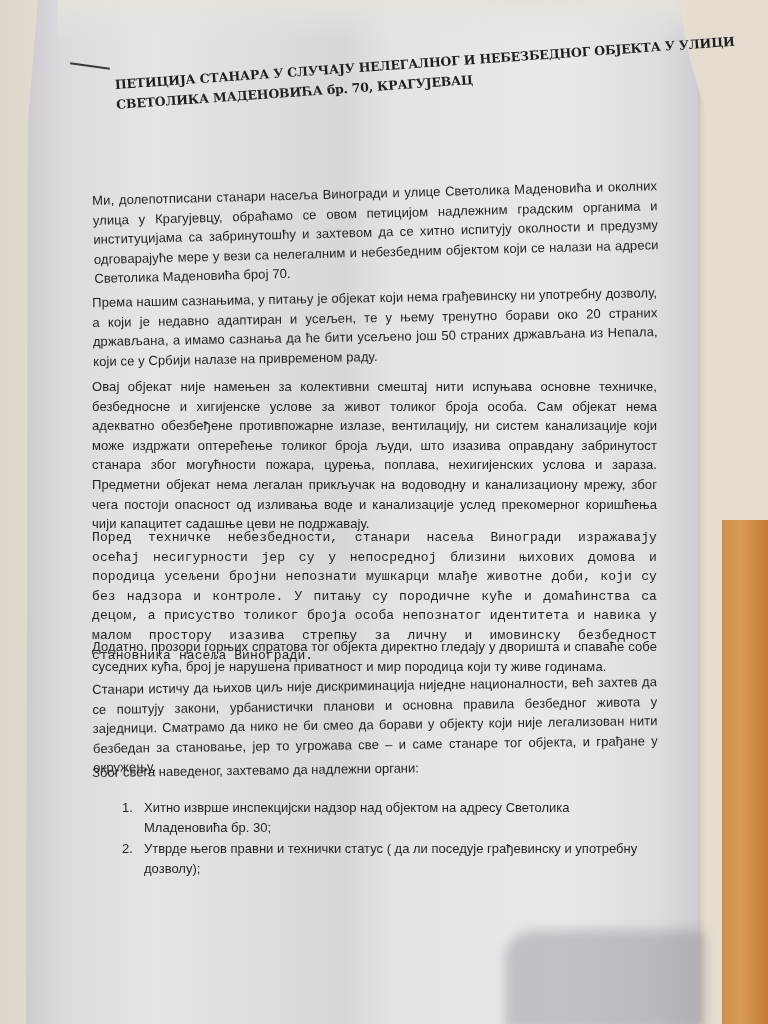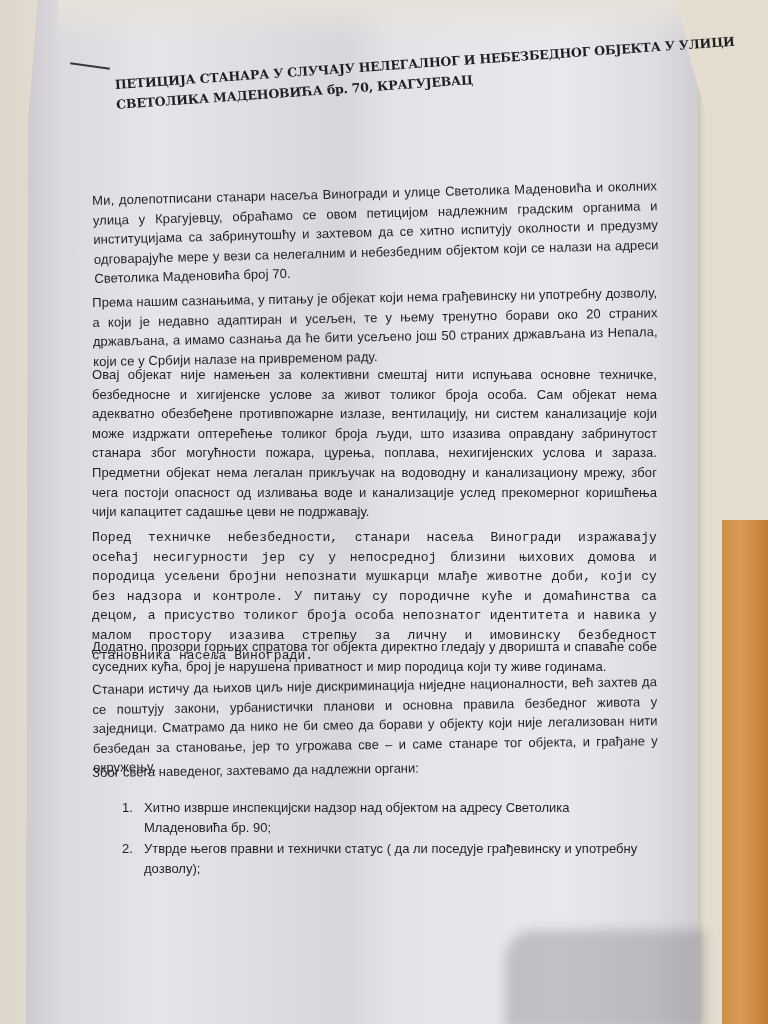--- a/index.html
+++ b/index.html
@@ -92,21 +92,21 @@
       position: absolute;
       left: 0;
       width: 565px;
       font-size: 13px;
       line-height: 19.6px;
       text-align: justify;
       letter-spacing: 0.1px;
     }
     .p1 { top: 178px; transform: rotate(-1.5deg); transform-origin: left top; }
     .p2 { top: 280px; transform: rotate(-1deg); transform-origin: left top; }
-    .p3 { top: 352px; }
+    .p3 { top: 364px; }
     .p4 { top: 515px; font-family: Liberation Mono, monospace; }
     .p5 { top: 624px; }
     .p6 { top: 667px; transform: rotate(-0.8deg); transform-origin: left top; }
     .lead {
       position: absolute;
       left: 0;
       top: 765px;
       font-size: 13px;
       transform: rotate(-0.8deg);
       transform-origin: left top;
@@ -156,20 +156,20 @@
   <p class="para p3">Овај објекат није намењен за колективни смештај нити испуњава основне техничке, безбедносне и хигијенске услове за живот толиког броја особа. Сам објекат нема адекватно обезбеђене противпожарне излазе, вентилацију, ни систем канализације који може издржати оптерећење толиког броја људи, што изазива оправдану забринутост станара због могућности пожара, цурења, поплава, нехигијенских услова и зараза. Предметни објекат нема легалан прикључак на водоводну и канализациону мрежу, због чега постоји опасност од изливања воде и канализације услед прекомерног коришћења чији капацитет садашње цеви не подржавају.</p>
   <p class="para p4">Поред техничке небезбедности, станари насеља Виногради изражавају осећај несигурности јер су у непосредној близини њихових домова и породица усељени бројни непознати мушкарци млађе животне доби, који су без надзора и контроле. У питању су породичне куће и домаћинства са децом, а присуство толиког броја особа непознатог идентитета и навика у малом простору изазива стрепњу за личну и имовинску безбедност становника насеља Виногради.</p>
   <p class="para p5">Додатно, прозори горњих спратова тог објекта директно гледају у дворишта и спаваће собе суседних кућа, број је нарушена приватност и мир породица који ту живе годинама.</p>
   <p class="para p6">Станари истичу да њихов циљ није дискриминација ниједне националности, већ захтев да се поштују закони, урбанистички планови и основна правила безбедног живота у заједници. Сматрамо да нико не би смео да борави у објекту који није легализован нити безбедан за становање, јер то угрожава све – и саме станаре тог објекта, и грађане у окружењу.</p>
 
   <div class="lead">Због свега наведеног, захтевамо да надлежни органи:</div>
 
   <ol class="list">
     <li>
       <span class="num">1.</span>
-      <span>Хитно изврше инспекцијски надзор над објектом на адресу Светолика Младеновића бр. 90;</span>
+      <span>Хитно изврше инспекцијски надзор над објектом на адресу Светолика Младеновића бр. 30;</span>
     </li>
     <li>
       <span class="num">2.</span>
       <span>Утврде његов правни и технички статус ( да ли поседује грађевинску и употребну дозволу);</span>
     </li>
   </ol>
 </div>
 
 </body></html>

